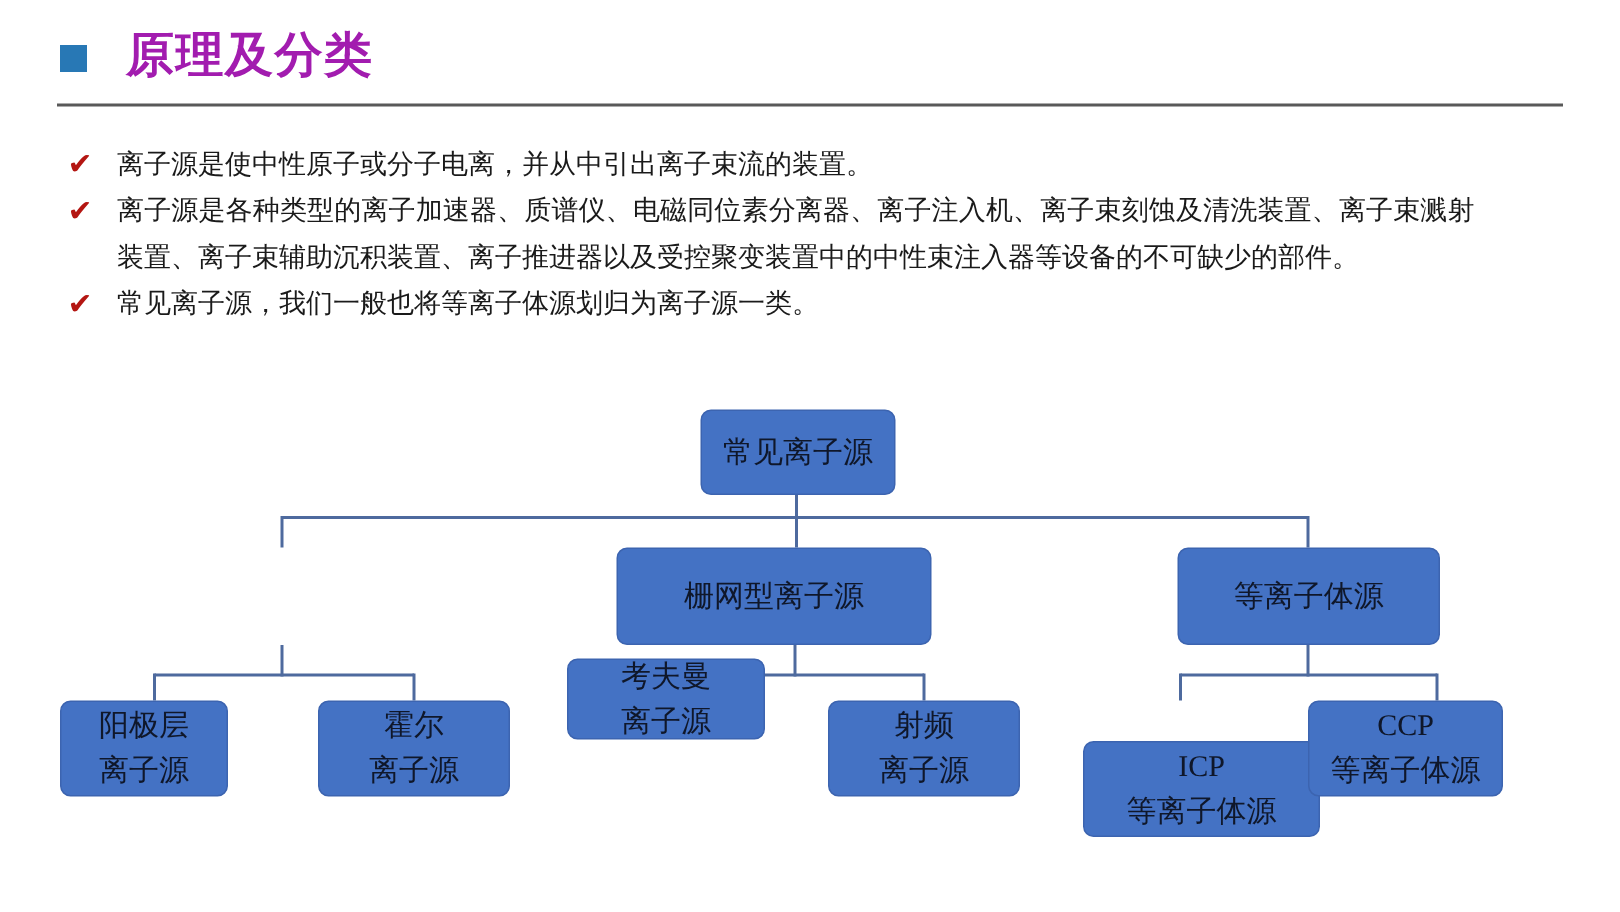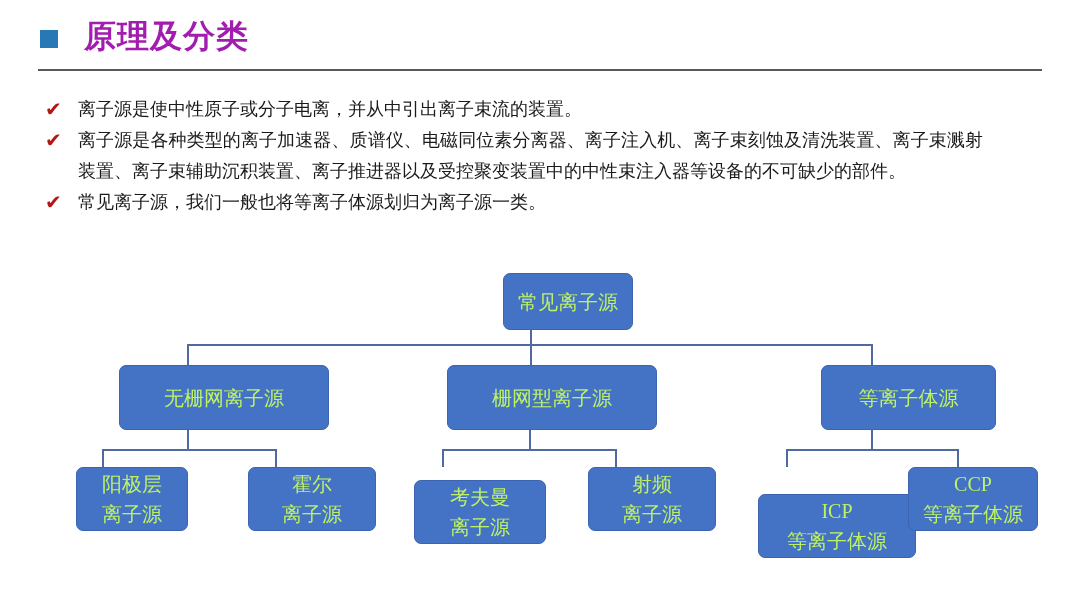--- a/index.html
+++ b/index.html
@@ -9,23 +9,23 @@
   .title-square{position:absolute;left:40px;top:30px;width:18px;height:18px;}
   .title{position:absolute;left:84px;top:15px;font-size:32px;font-weight:bold;letter-spacing:1px;}
   .title-rule{position:absolute;left:38px;top:69px;width:1004px;height:2px;background:#595959;}
   .bullets{position:absolute;left:45px;top:94px;width:965px;}
   .bullet{display:flex;align-items:flex-start;}
   .check{flex:0 0 33px;font-size:20px;line-height:31px;
          font-family:"DejaVu Sans",sans-serif;}
   .btext{width:905px;font-size:18px;line-height:31px;color:#1a1a1a;text-align:justify;}
   .connectors{position:absolute;left:0;top:0;width:1080px;height:608px;}
   .connectors line{stroke-width:2px;}
-  .node{position:absolute;border-radius:7px;color:#bef264;font-size:20px;
+  .node{position:absolute;border-radius:7px;color:#0f172a;font-size:20px;
         display:flex;flex-direction:column;align-items:center;justify-content:center;
-        text-align:center;line-height:30px;box-sizing:border-box;margin-left:36px;}
+        text-align:center;line-height:30px;box-sizing:border-box;}
 </style>
 </head>
 <body>
 
 <div class="page">
 
   <div class="title-square" style="background: rgb(40, 120, 181);"></div>
   <div class="title" style="color: #a21caf;">原理及分类</div>
   <div class="title-rule"></div>
 
@@ -61,39 +61,36 @@
     <line x1="872" y1="430" x2="872" y2="451" style="stroke: rgb(78, 106, 158);"></line>
     <line x1="787" y1="450" x2="958" y2="450" style="stroke: rgb(78, 106, 158);"></line>
     <line x1="787" y1="449" x2="787" y2="467" style="stroke: rgb(78, 106, 158);"></line>
     <line x1="958" y1="449" x2="958" y2="467" style="stroke: rgb(78, 106, 158);"></line>
   </svg>
 
   <div class="node" style="left: 467px; top: 273px; width: 130px; height: 57px; background: rgb(68, 114, 196); border: 1.5px solid rgb(60, 100, 176);">
     <span>常见离子源</span>
   </div>
 
-  <div class="node" style="left: 83px; top: 365px; width: 210px; height: 65px; background: rgb(68, 114, 196); border: 1.5px solid rgb(60, 100, 176);">
-    <span>无栅网离子源</span>
-  </div>
   <div class="node" style="left: 411px; top: 365px; width: 210px; height: 65px; background: rgb(68, 114, 196); border: 1.5px solid rgb(60, 100, 176);">
     <span>栅网型离子源</span>
   </div>
   <div class="node" style="left: 785px; top: 365px; width: 175px; height: 65px; background: rgb(68, 114, 196); border: 1.5px solid rgb(60, 100, 176);">
     <span>等离子体源</span>
   </div>
 
   <div class="node" style="left: 40px; top: 467px; width: 112px; height: 64px; background: rgb(68, 114, 196); border: 1.5px solid rgb(60, 100, 176);">
     <span>阳极层</span>
     <span>离子源</span>
   </div>
   <div class="node" style="left: 212px; top: 467px; width: 128px; height: 64px; background: rgb(68, 114, 196); border: 1.5px solid rgb(60, 100, 176);">
     <span>霍尔</span>
     <span>离子源</span>
   </div>
-  <div class="node" style="left: 378px; top: 480px; width: 132px; height: 64px; background: rgb(68, 114, 196); border: 1.5px solid rgb(60, 100, 176);">
+  <div class="node" style="left: 378px; top: 439px; width: 132px; height: 54px; background: rgb(68, 114, 196); border: 1.5px solid rgb(60, 100, 176);">
     <span>考夫曼</span>
     <span>离子源</span>
   </div>
   <div class="node" style="left: 552px; top: 467px; width: 128px; height: 64px; background: rgb(68, 114, 196); border: 1.5px solid rgb(60, 100, 176);">
     <span>射频</span>
     <span>离子源</span>
   </div>
   <div class="node" style="left: 722px; top: 494px; width: 158px; height: 64px; background: rgb(68, 114, 196); border: 1.5px solid rgb(60, 100, 176);">
     <span>ICP</span>
     <span>等离子体源</span>

